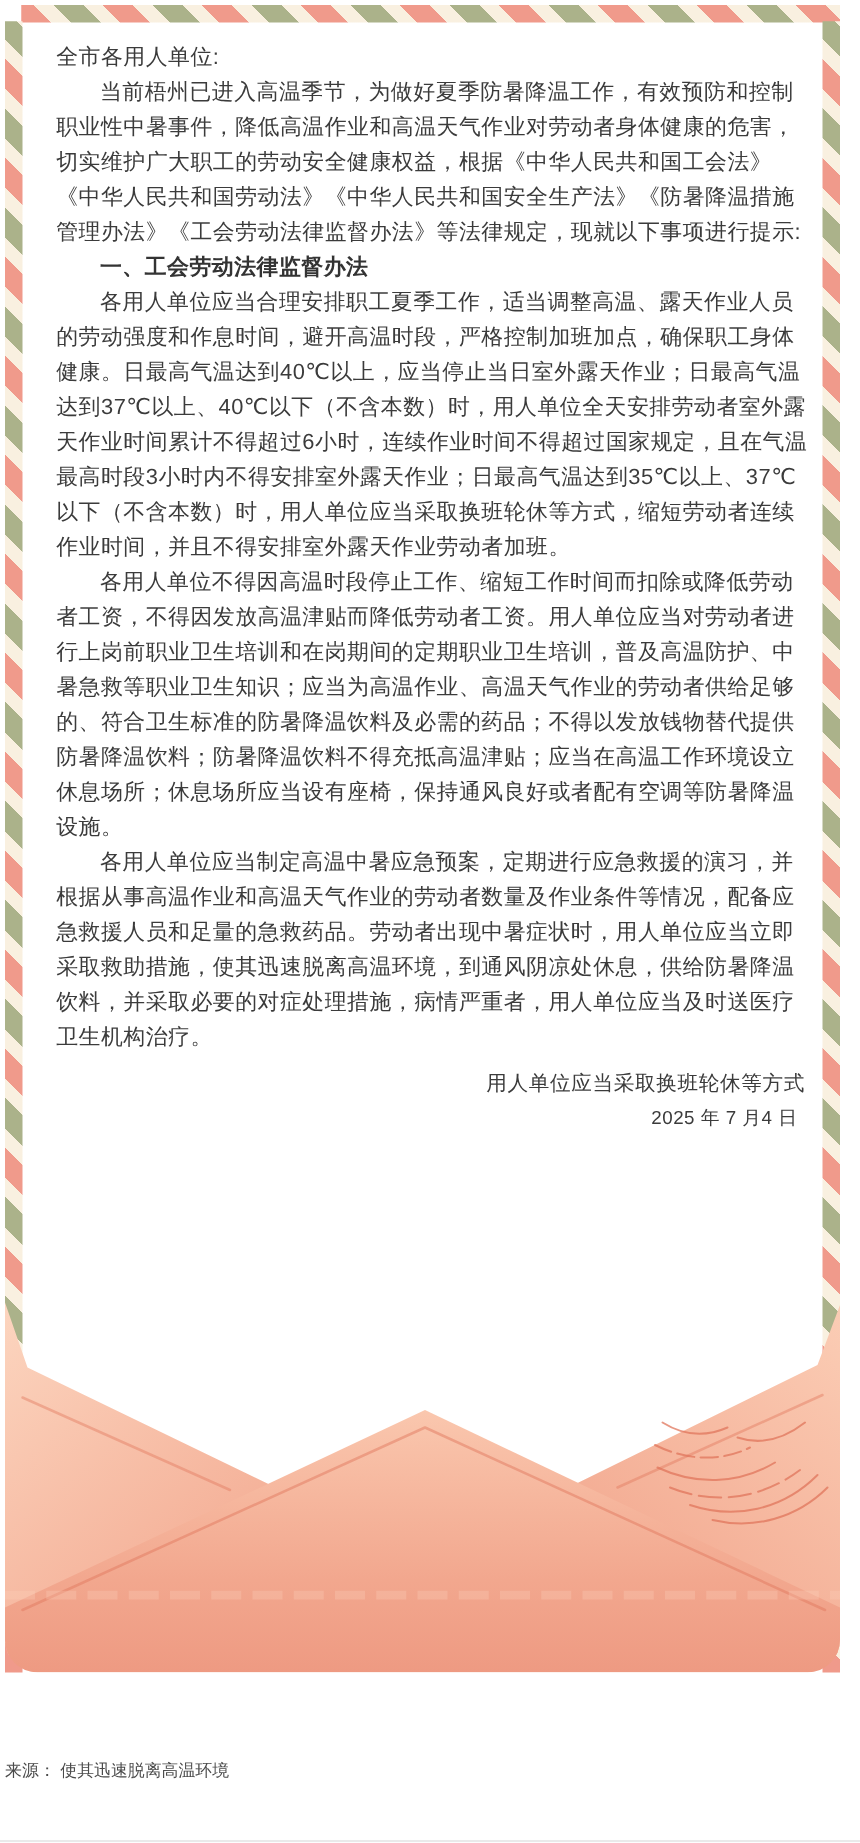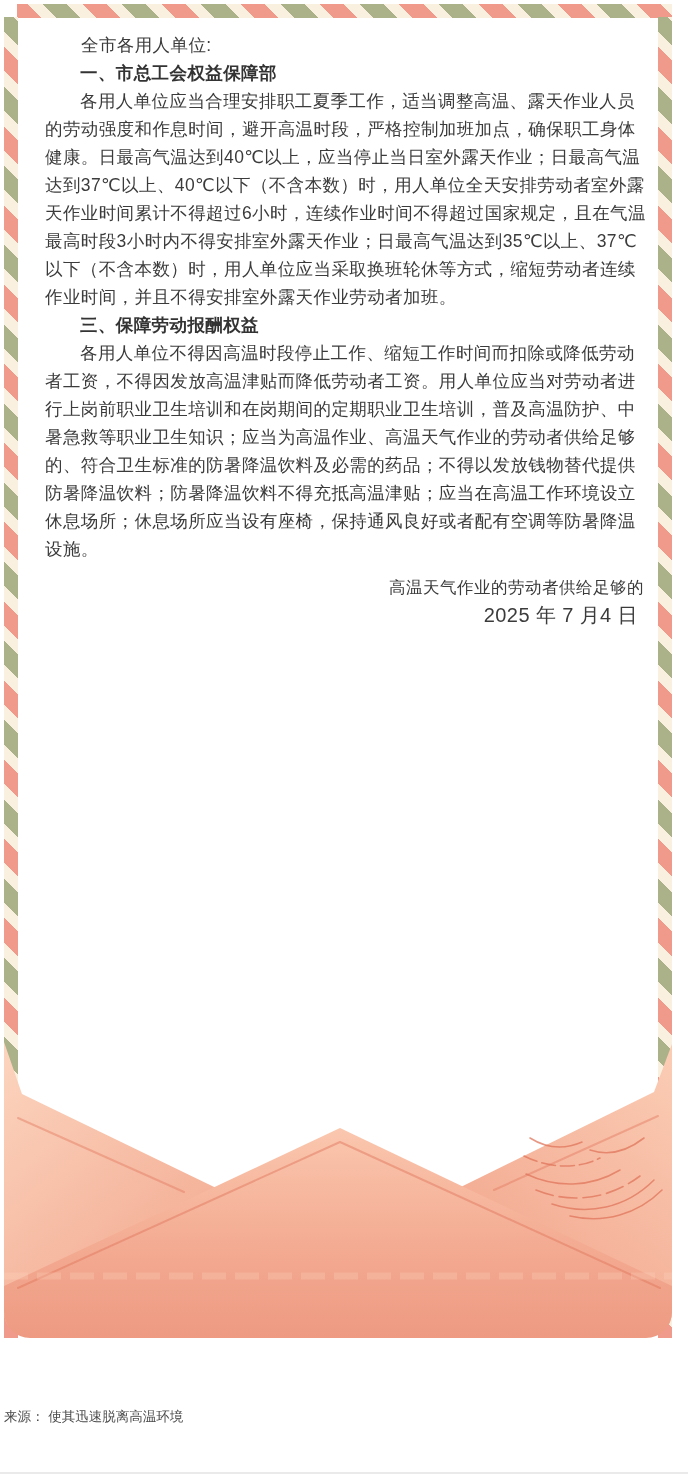--- a/index.html
+++ b/index.html
@@ -12,25 +12,25 @@
     background:repeating-linear-gradient(45deg,
       #f09a8b 0 17px,#f9f0e0 17px 28px,#abb28a 28px 45px,#f9f0e0 45px 56px);}
   .stripe-top{left:13px;right:0;top:0;height:14px;}
   .stripe-left{left:0;top:13px;bottom:0;width:14px;}
   .stripe-right{right:0;top:13px;bottom:0;width:14px;}
 
   
   .content{position:relative;z-index:3;padding:27px 24px 0 41px;
     color:#3b3b3b;font-size:17.5px;line-height:28px;letter-spacing:0.4px;}
   .content p{margin:0;text-indent:2em;}
-  .content p.salutation{text-indent:0;margin-left:36px;}
+  .content p.salutation{text-indent:0;}
   .content h2{margin:0;font-size:17.5px;line-height:28px;font-weight:bold;text-indent:2em;color:#333;}
   .sign-block{margin-top:10px;text-align:right;padding-right:4px;}
   .sign-line{font-size:16.5px;line-height:28px;letter-spacing:0.5px;}
-  .date-line{font-size:20px;line-height:28px;white-space:pre-wrap;padding-right:6px;}
+  .date-line{font-size:15px;line-height:28px;white-space:pre-wrap;padding-right:6px;}
 
   
   .envelope{position:absolute;left:0;bottom:0;width:668px;height:308px;z-index:2;
     border-radius:0 0 26px 26px;overflow:hidden;pointer-events:none;}
   .envelope svg{display:block;}
 
   
   .footer{position:absolute;left:4px;top:1362px;z-index:1;
     font-size:13.5px;line-height:22px;color:#4a4a4a;white-space:pre-wrap;}
   .divider{position:absolute;left:0;right:0;bottom:0;border-bottom:2px solid #eaeaea;}
@@ -40,31 +40,32 @@
 
 <div class="page">
 
   <div class="card">
     <div class="stripe stripe-top"></div>
     <div class="stripe stripe-left"></div>
     <div class="stripe stripe-right"></div>
 
     <div class="content">
       <p class="salutation">全市各用人单位:</p>
+      <p>当前梧州已进入高温季节，为做好夏季防暑降温工作，有效预防和控制职业性中暑事件，降低高温作业和高温天气作业对劳动者身体健康的危害，切实维护广大职工的劳动安全健康权益，根据《中华人民共和国工会法》《中华人民共和国劳动法》《中华人民共和国安全生产法》《防暑降温措施管理办法》《工会劳动法律监督办法》等法律规定，现就以下事项进行提示:</p>
 
-      <h2>一、市总工会权益保障部</h2>
+      <h2>一、工会劳动法律监督办法</h2>
 
       <p>各用人单位应当合理安排职工夏季工作，适当调整高温、露天作业人员的劳动强度和作息时间，避开高温时段，严格控制加班加点，确保职工身体健康。日最高气温达到40℃以上，应当停止当日室外露天作业；日最高气温达到37℃以上、40℃以下（不含本数）时，用人单位全天安排劳动者室外露天作业时间累计不得超过6小时，连续作业时间不得超过国家规定，且在气温最高时段3小时内不得安排室外露天作业；日最高气温达到35℃以上、37℃以下（不含本数）时，用人单位应当采取换班轮休等方式，缩短劳动者连续作业时间，并且不得安排室外露天作业劳动者加班。</p>
 
-      <h2>三、保障劳动报酬权益</h2>
       <p>各用人单位不得因高温时段停止工作、缩短工作时间而扣除或降低劳动者工资，不得因发放高温津贴而降低劳动者工资。用人单位应当对劳动者进行上岗前职业卫生培训和在岗期间的定期职业卫生培训，普及高温防护、中暑急救等职业卫生知识；应当为高温作业、高温天气作业的劳动者供给足够的、符合卫生标准的防暑降温饮料及必需的药品；不得以发放钱物替代提供防暑降温饮料；防暑降温饮料不得充抵高温津贴；应当在高温工作环境设立休息场所；休息场所应当设有座椅，保持通风良好或者配有空调等防暑降温设施。</p>
 
+      <p>各用人单位应当制定高温中暑应急预案，定期进行应急救援的演习，并根据从事高温作业和高温天气作业的劳动者数量及作业条件等情况，配备应急救援人员和足量的急救药品。劳动者出现中暑症状时，用人单位应当立即采取救助措施，使其迅速脱离高温环境，到通风阴凉处休息，供给防暑降温饮料，并采取必要的对症处理措施，病情严重者，用人单位应当及时送医疗卫生机构治疗。</p>
 
       <div class="sign-block">
-        <div class="sign-line">高温天气作业的劳动者供给足够的</div>
+        <div class="sign-line">用人单位应当采取换班轮休等方式</div>
         <div class="date-line">2025 年 7 月4 日</div>
       </div>
     </div>
 
     <div class="envelope">
       <svg width="668" height="308" viewBox="0 0 668 308" xmlns="http://www.w3.org/2000/svg">
         <defs>
           <linearGradient id="gL" x1="0" y1="0" x2="0.75" y2="1">
             <stop offset="0" stop-color="#fcd5bf"></stop>
             <stop offset="1" stop-color="#f2a58c"></stop>

